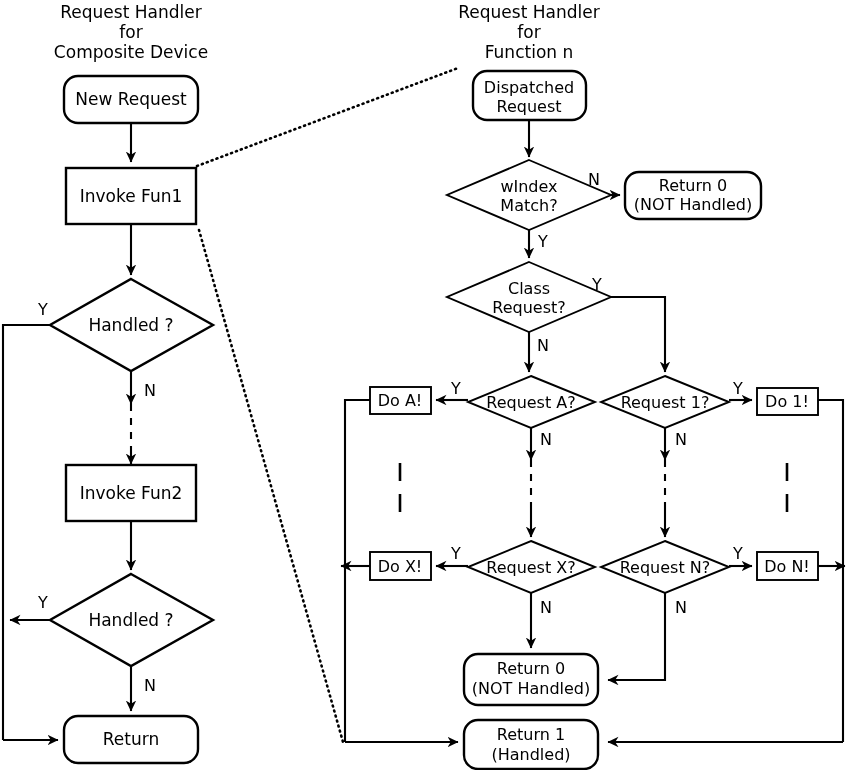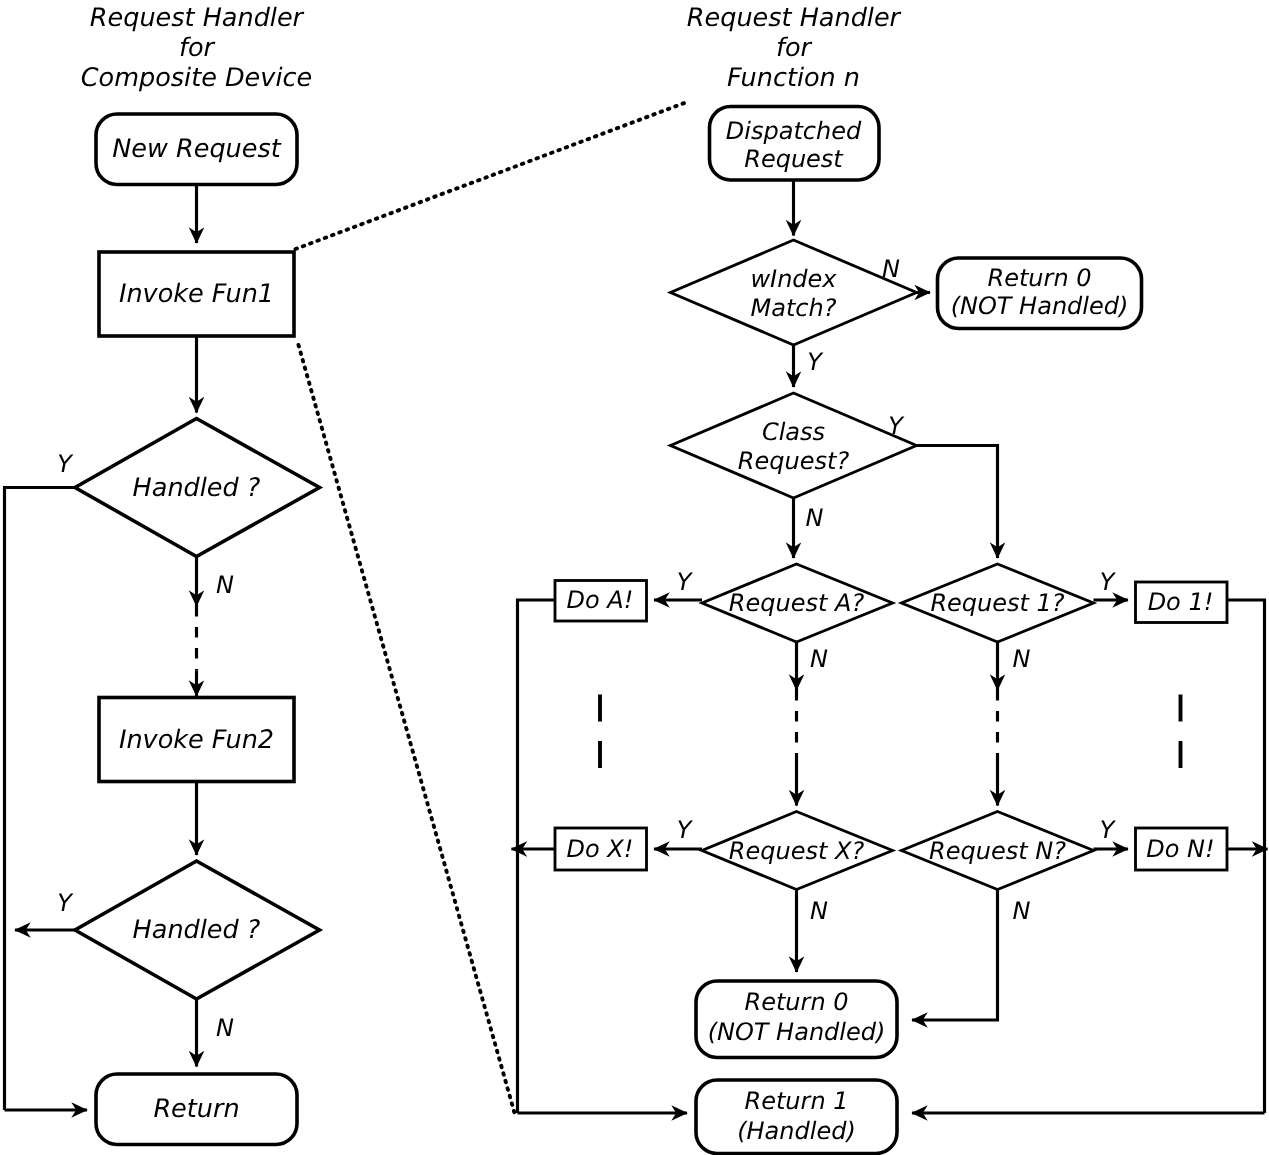--- a/index.html
+++ b/index.html
@@ -12,21 +12,20 @@
     width: 846px;
     height: 770px;
     font-family: "DejaVu Sans", sans-serif;
     color: #000000;
     overflow: hidden;
   }
   #stage {
     position: relative;
     width: 846px;
     height: 770px;
-    font-style: italic;
   }
   svg#flow {
     position: absolute;
     left: 0;
     top: 0;
     width: 846px;
     height: 770px;
   }
   .lbl {
     font-family: "DejaVu Sans", sans-serif;

